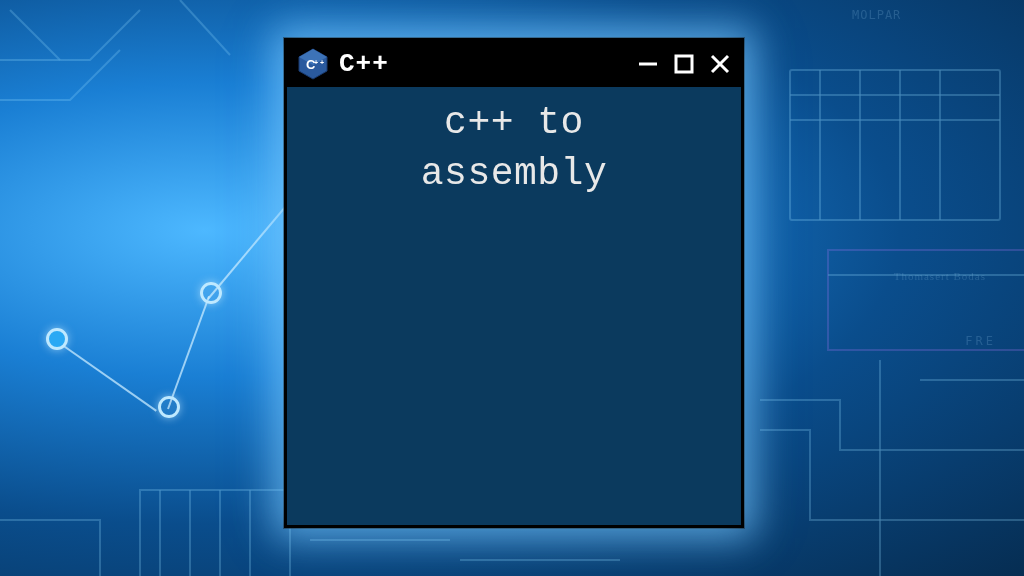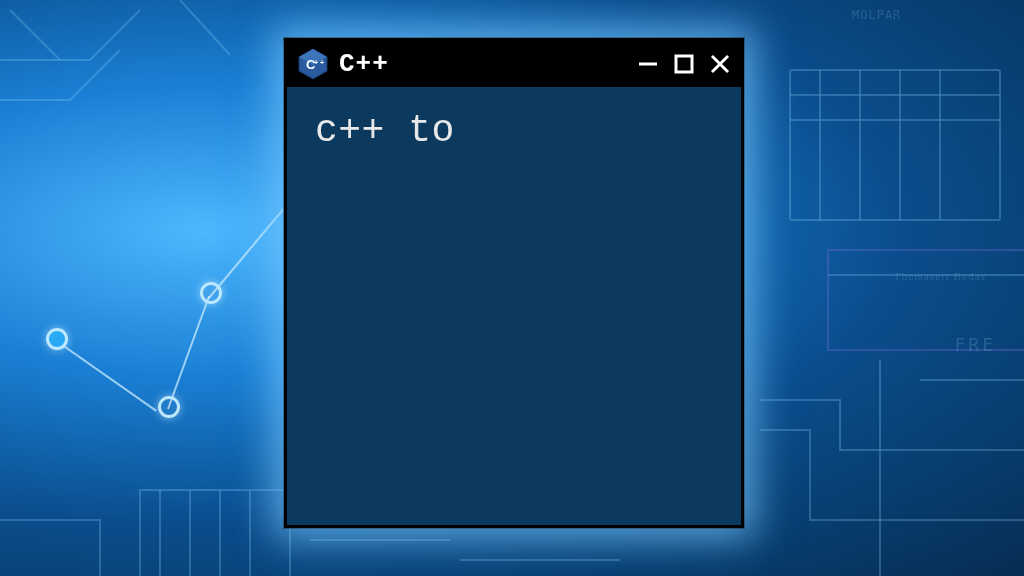--- a/index.html
+++ b/index.html
@@ -93,26 +93,27 @@
       width: 22px;
       height: 22px;
       display: flex;
       align-items: center;
       justify-content: center;
       cursor: pointer;
     }
     .win-btn .stroke { stroke: #fff; stroke-width: 3; fill: none; }
 
     .window-body {
-      padding: 18px 28px;
+      padding: 10px 28px;
       color: #e8e8e8;
       font-size: 38px;
       line-height: 1.35;
       font-family: 'Consolas', 'Courier New', monospace;
       letter-spacing: 0.5px;
+      text-align: center;
     }
 
     .bg-text {
       position: absolute;
       color: rgba(170,220,255,0.18);
       font-family: monospace;
       font-size: 11px;
       letter-spacing: 1px;
       pointer-events: none;
     }
@@ -149,21 +150,21 @@
     <path d="M 460 560 L 620 560"></path>
 
     <path d="M 0 60 L 90 60 L 140 10"></path>
     <path d="M 0 100 L 70 100 L 120 50"></path>
     <path d="M 180 0 L 230 55"></path>
     <path d="M 10 10 L 60 60"></path>
   </g>
 </svg>
 
 <div class="bg-text" style="right:38px; top:270px;font-family:Liberation Serif, serif;">Thomasert Bodas</div>
-<div class="bg-text" style="right:28px; top:334px; font-size:18px; letter-spacing:3px;">FRE</div>
+<div class="bg-text" style="right:28px; top:334px; font-size:12px; letter-spacing:3px;">FRE</div>
 <div class="bg-text" style="left:852px; top:8px; font-size:12px;">MOLPAR</div>
 
 <div class="bg-nodes">
   <div class="node-line" style="left:58px; top:341px; width:120px; transform:rotate(35deg);"></div>
   <div class="node-line" style="left:168px; top:408px; width:120px; transform:rotate(-70deg);"></div>
   <div class="node-line" style="left:208px; top:298px; width:170px; transform:rotate(-50deg);"></div>
   <div class="node" style="left:200px; top:282px;"></div>
   <div class="node filled" style="left:46px; top:328px;"></div>
   <div class="node" style="left:158px; top:396px;"></div>
 </div>
@@ -194,14 +195,15 @@
       <div class="win-btn">
         <svg viewBox="0 0 22 22">
             <line class="stroke" x1="3" y1="3" x2="19" y2="19"></line>
             <line class="stroke" x1="19" y1="3" x2="3" y2="19"></line>
           </svg>
       </div>
     </div>
   </div>
   <div class="window-body">
     <div>c++ to</div>
+    <div>assembly</div>
   </div>
 </div>
 
 </body></html>

